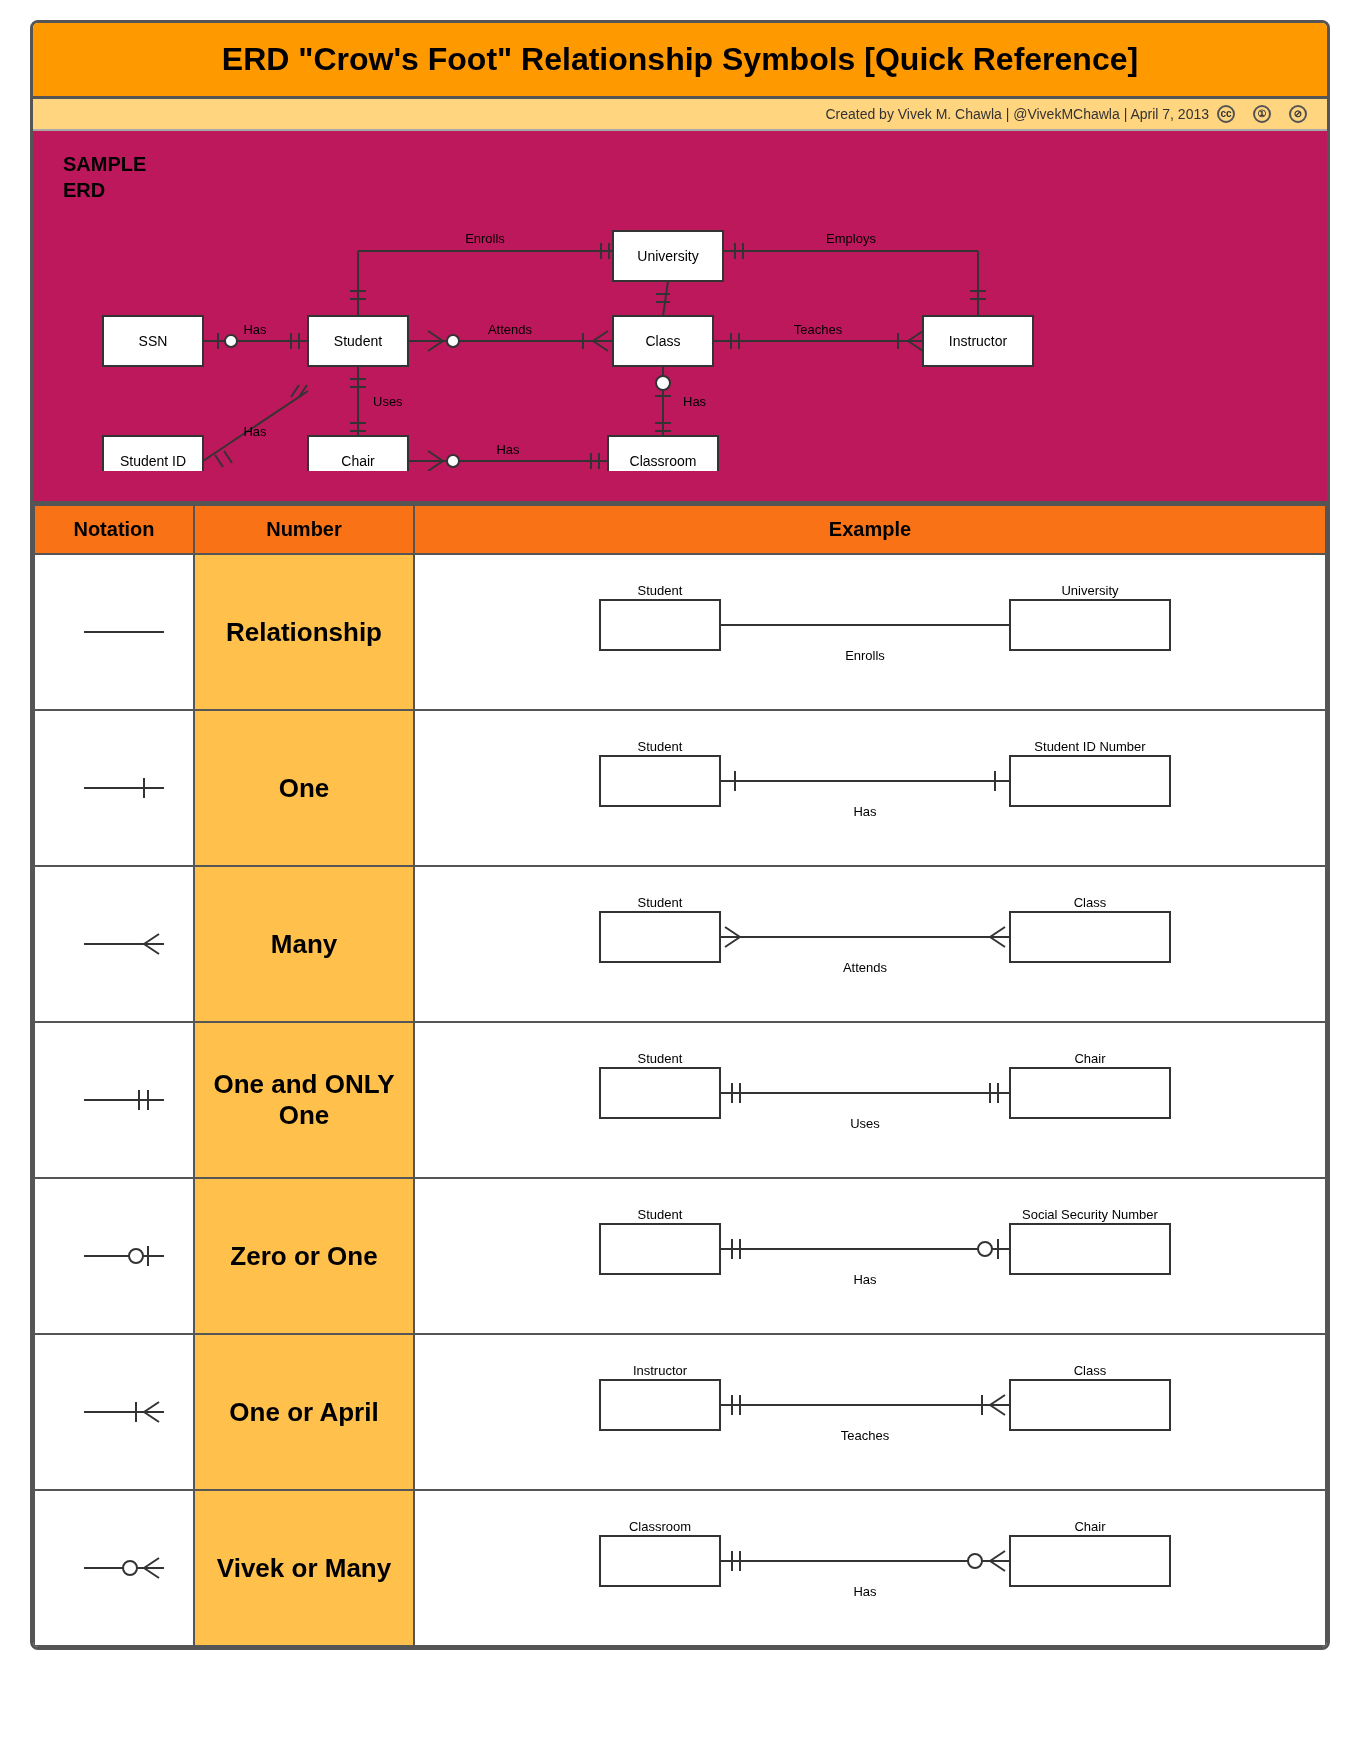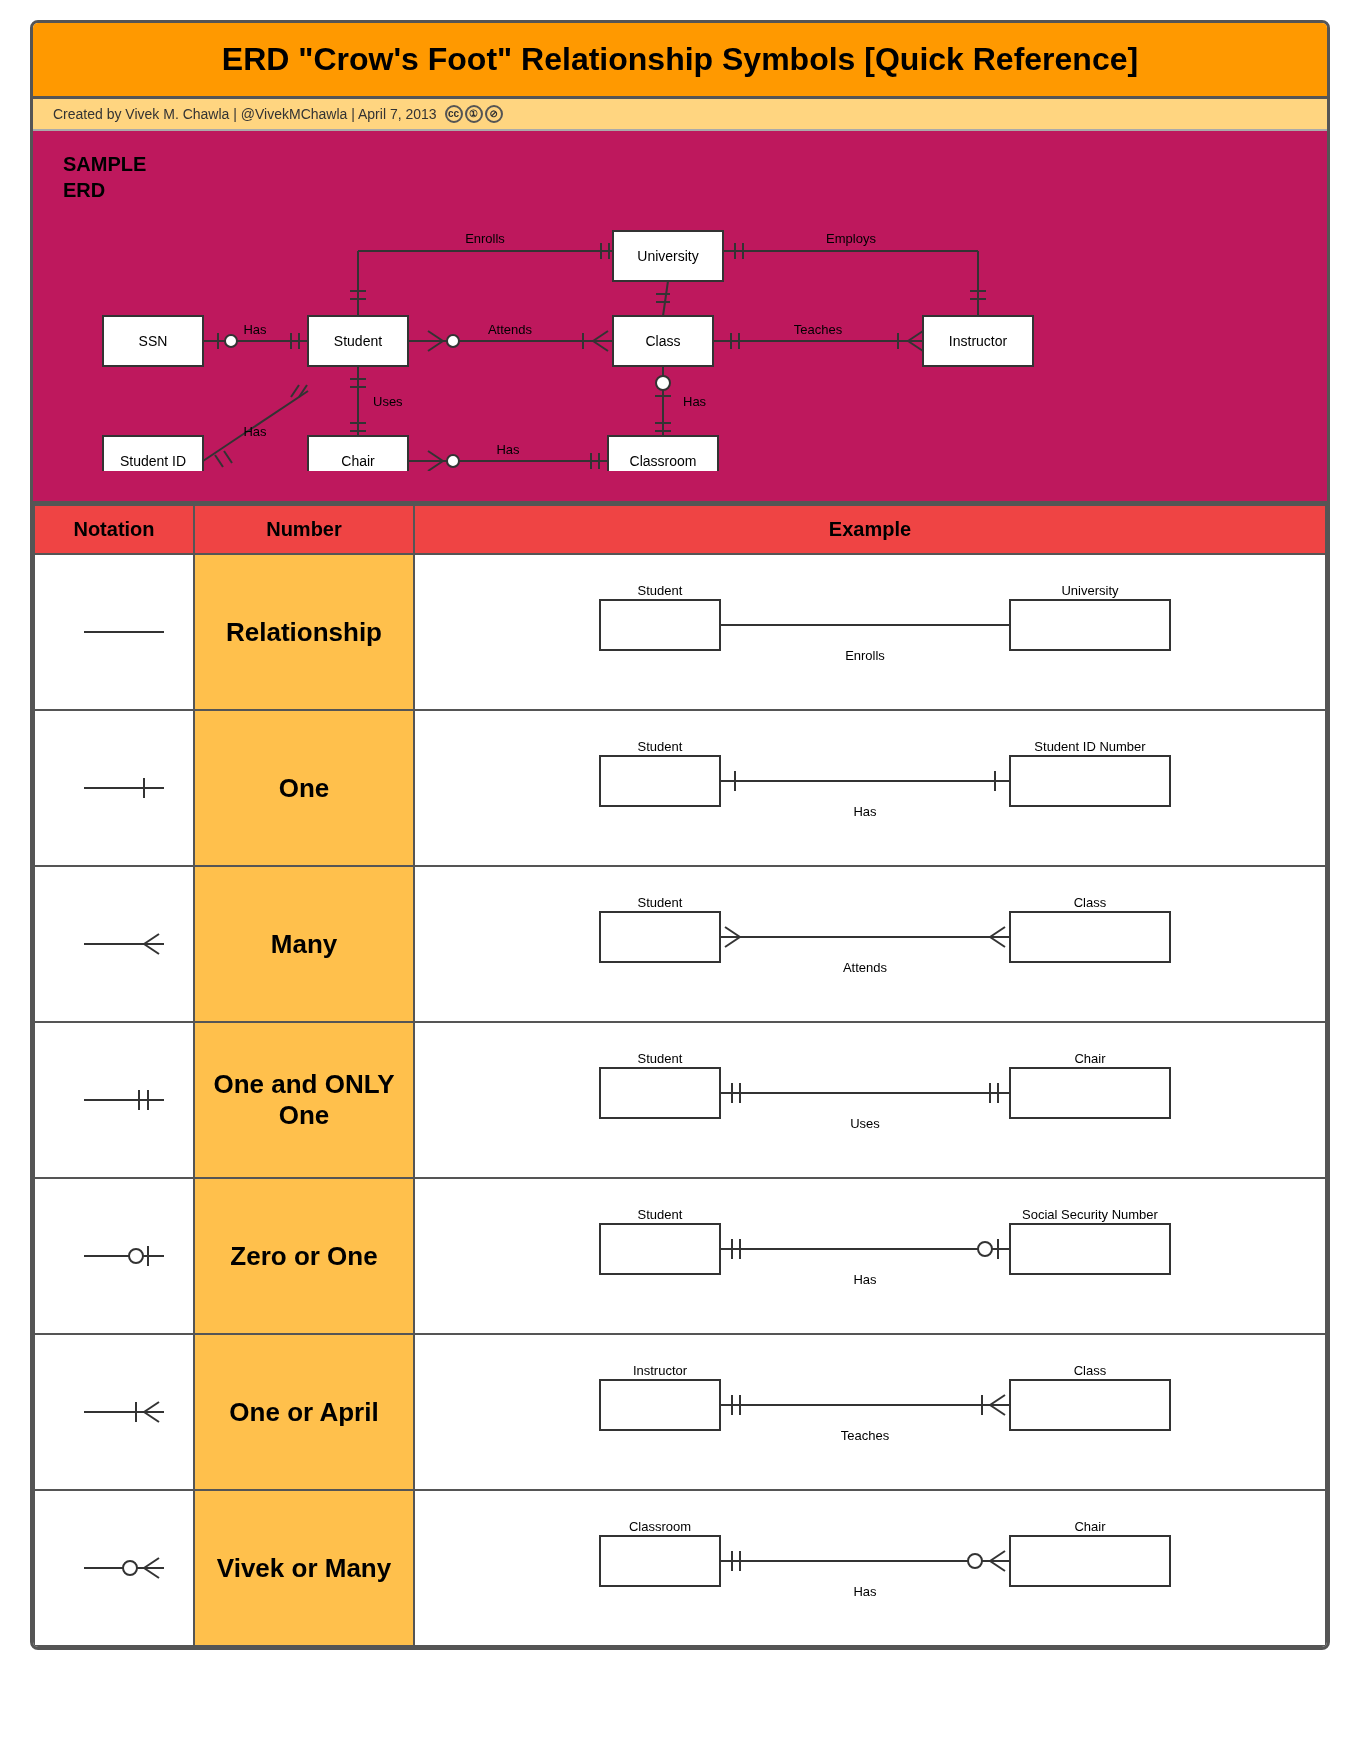--- a/index.html
+++ b/index.html
@@ -28,27 +28,27 @@
     }
     
     .subtitle-bar {
       background: #ffd580;
       padding: 6px 20px;
       text-align: right;
       font-size: 14px;
       color: #333;
       border-bottom: 2px solid #aaa;
       display: flex;
-      justify-content: flex-start;
+      justify-content: flex-end;
       align-items: center;
       gap: 8px;
     }
     .cc-badge {
       display: inline-flex;
-      gap: 2px;
+      gap: 18px;
       font-size: 12px;
     }
     .cc-circle {
       display: inline-block;
       width: 18px; height: 18px;
       border: 2px solid #555;
       border-radius: 50%;
       text-align: center;
       line-height: 14px;
       font-size: 10px;
@@ -75,21 +75,21 @@
     .erd-svg-container {
       width: 100%;
     }
 
     
     .ref-table {
       width: 100%;
       border-collapse: collapse;
     }
     .ref-header {
-      background: #ef4444;
+      background: #f97316;
       color: #000;
       font-weight: bold;
       font-size: 20px;
     }
     .ref-header td {
       padding: 12px 20px;
       border: 2px solid #555;
       text-align: center;
     }
     .ref-row td {

